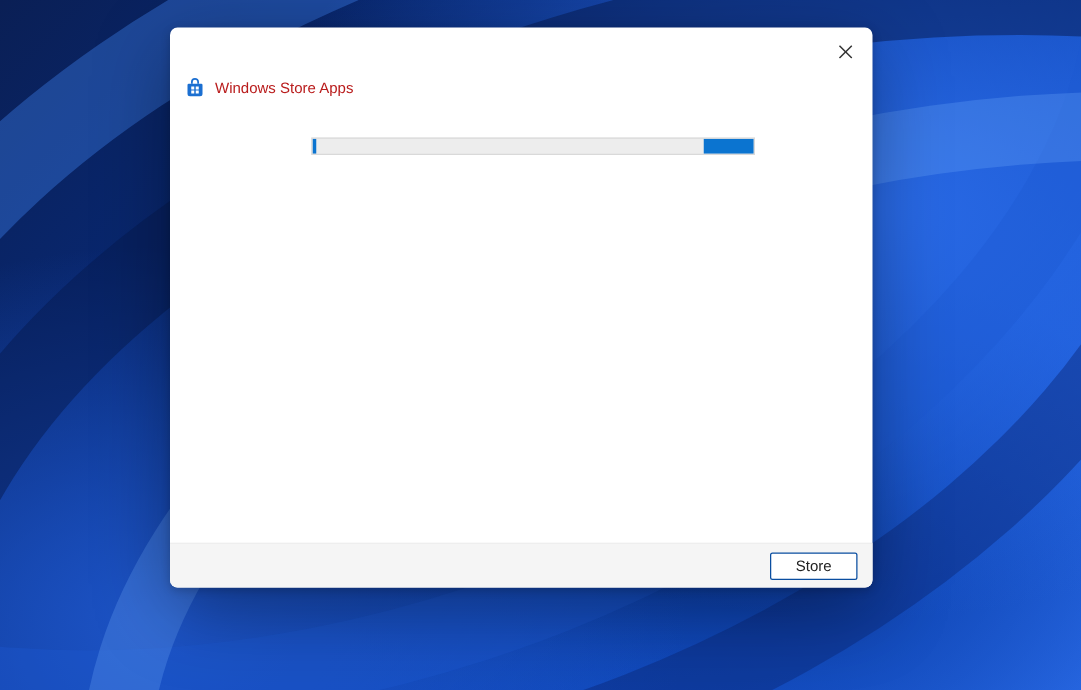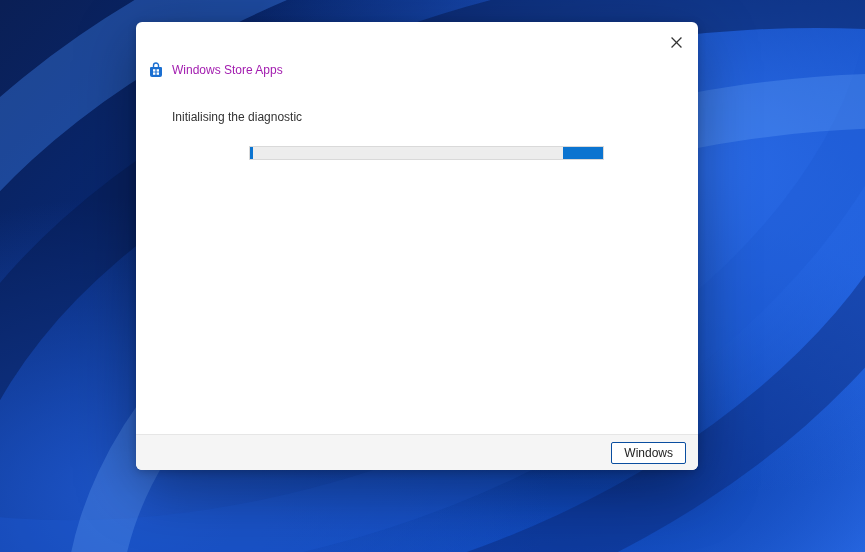--- a/index.html
+++ b/index.html
@@ -65,21 +65,21 @@
       gap: 8px;
       padding: 0 12px;
       height: 28px;
       margin-top: -2px;
     }
     .app-icon {
       width: 16px; height: 16px;
       display:flex; align-items:center; justify-content:center;
     }
     .app-icon svg { width:16px; height:16px; }
-    .app-name { font-size: 12px; color: #a21caf; }
+    .app-name { font-size: 12px; color: #b91c1c; }
 
     .content {
       flex: 1;
       padding: 26px 36px 10px 36px;
     }
     .heading { font-size: 16px; font-weight: 400; color: #0a4ea0; margin-bottom: 18px; }
     .status-text { font-size: 12px; color: #333; margin-bottom: 22px; }
 
     .progress {
       position: relative;
@@ -155,24 +155,23 @@
         <rect x="5" y="7.2" width="2.4" height="2.4" fill="#fff"></rect>
         <rect x="8.6" y="7.2" width="2.4" height="2.4" fill="#fff"></rect>
         <rect x="5" y="10.4" width="2.4" height="2.4" fill="#fff"></rect>
         <rect x="8.6" y="10.4" width="2.4" height="2.4" fill="#fff"></rect>
       </svg>
     </span>
     <span class="app-name">Windows Store Apps</span>
   </div>
 
   <div class="content">
-    <div class="status-text">Initialising the diagnostic</div>
     <div class="progress">
       <div class="edge-left"></div>
       <div class="chunk"></div>
     </div>
   </div>
 
   <div class="footer">
-    <button class="cancel-btn">Windows</button>
+    <button class="cancel-btn">Store</button>
   </div>
 
 </div>
 
 </body></html>

